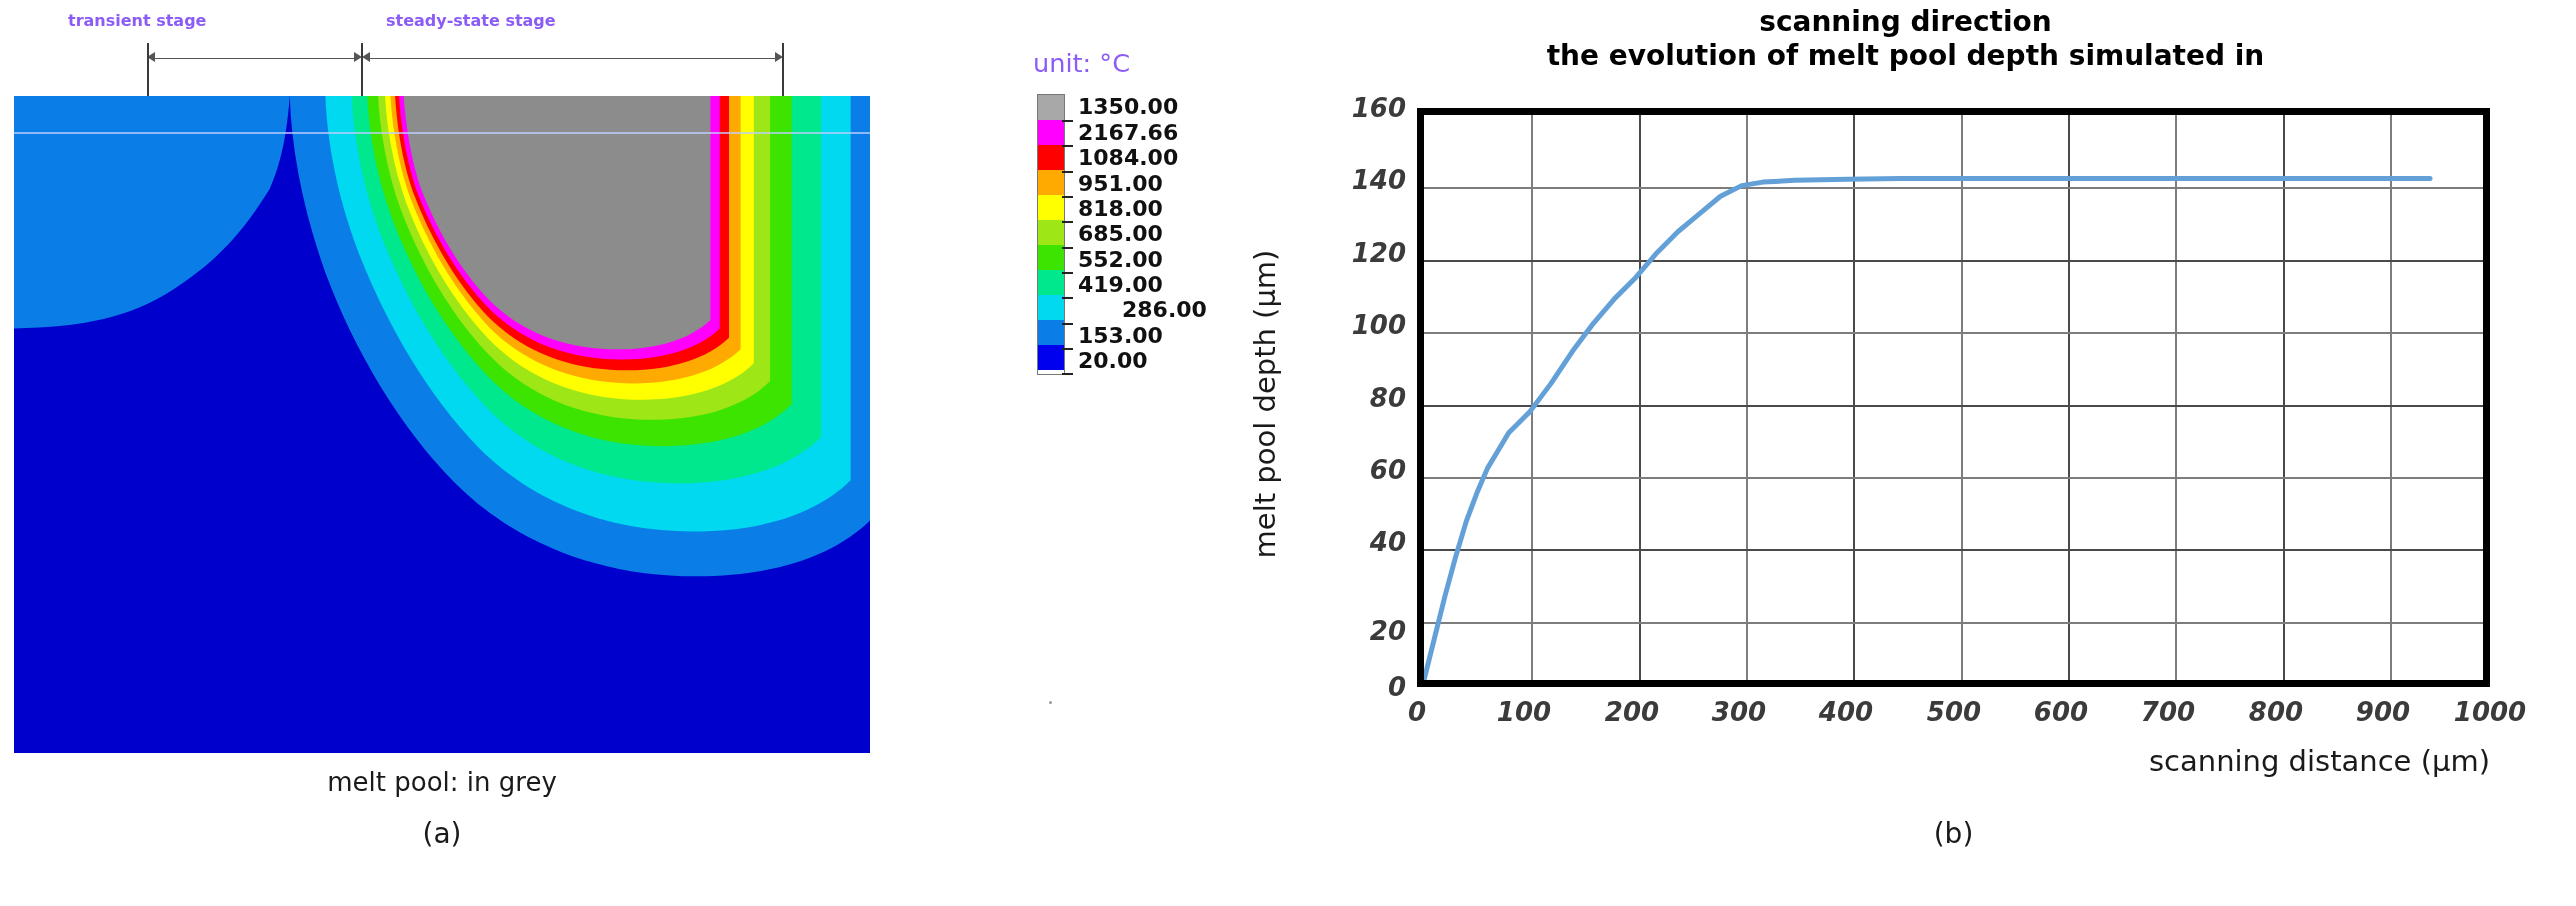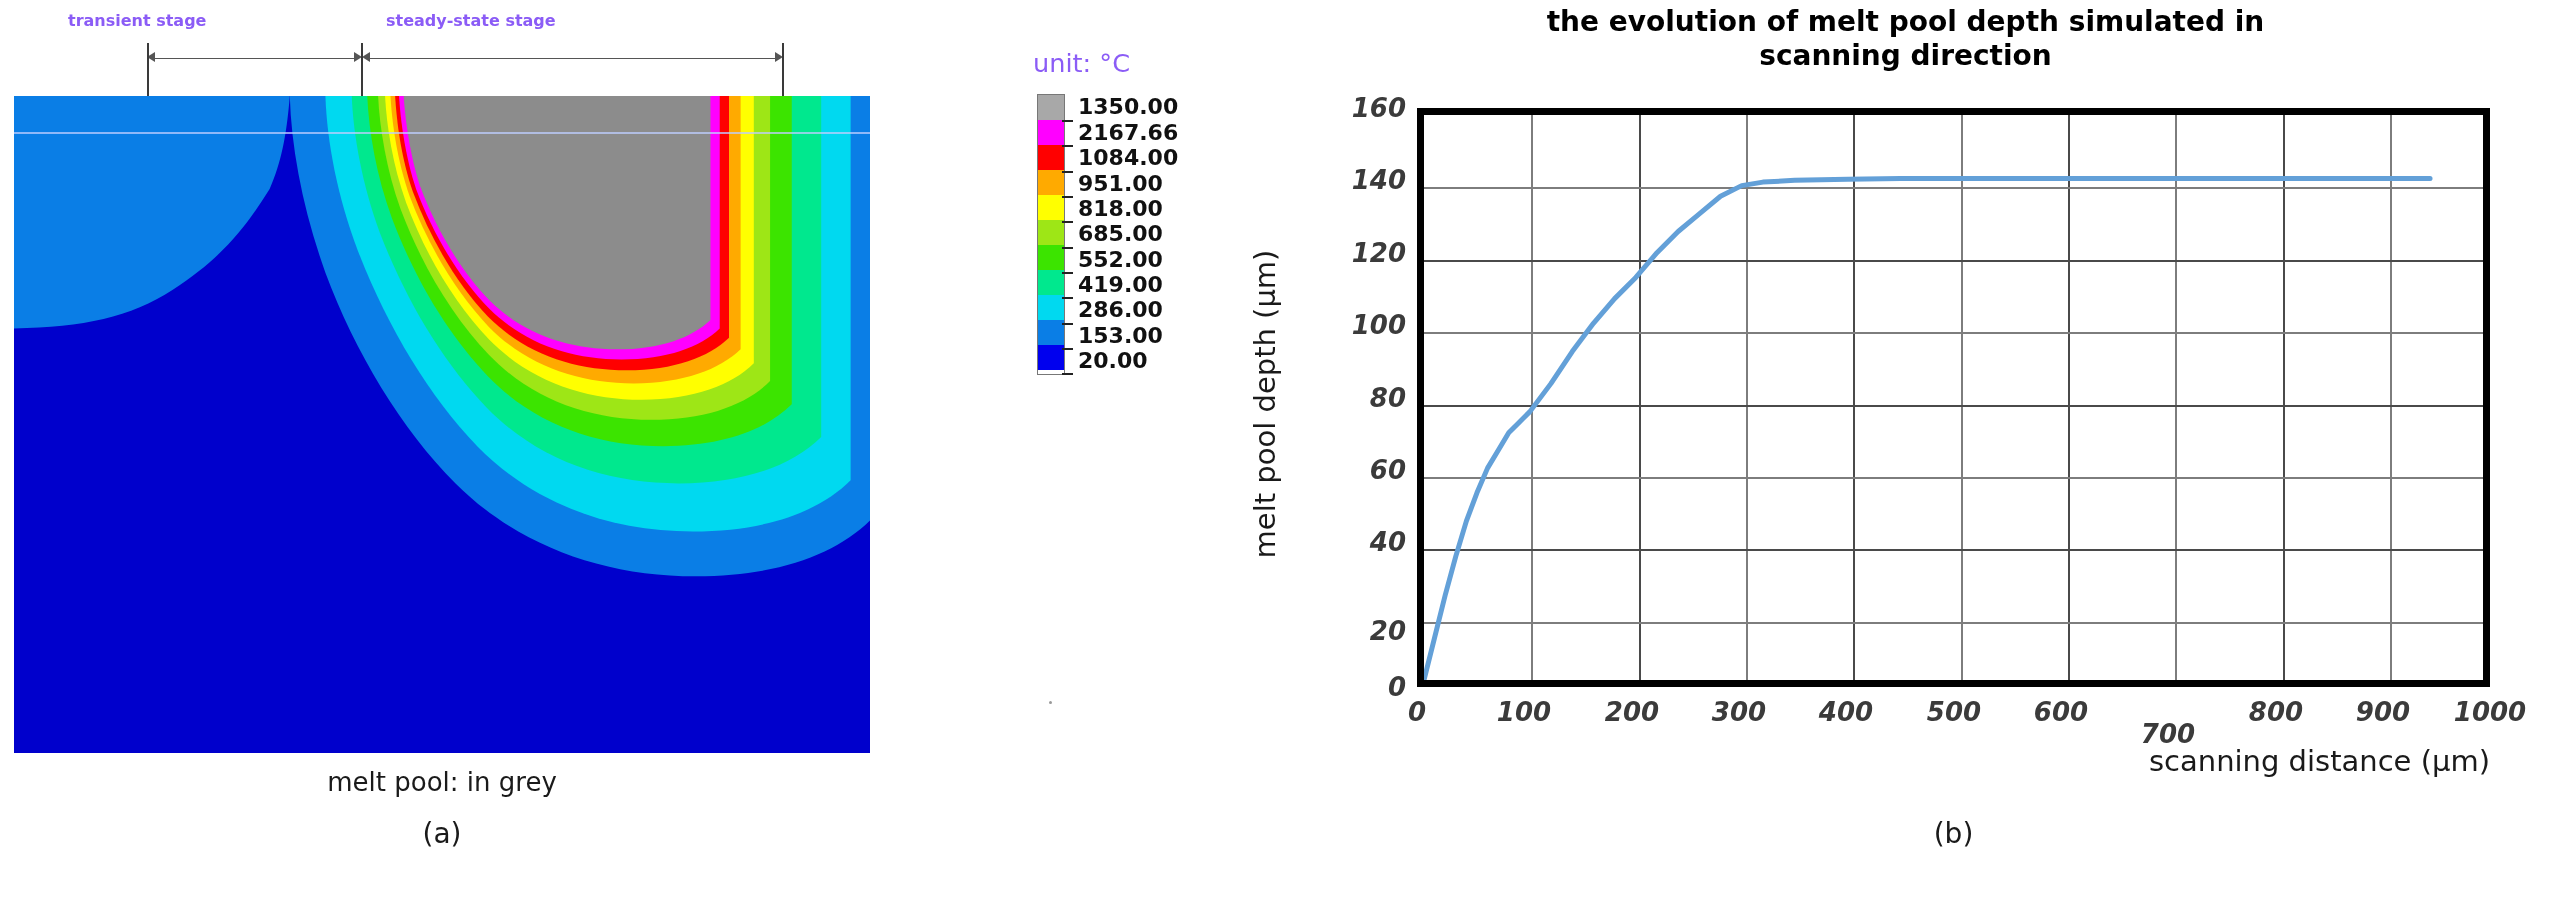--- a/index.html
+++ b/index.html
@@ -187,33 +187,33 @@
         <div class="cb-text" style="top: 171px;">951.00</div>
         <div class="cb-tick" style="top: 221px;"></div>
         <div class="cb-text" style="top: 196px;">818.00</div>
         <div class="cb-tick" style="top: 247px;"></div>
         <div class="cb-text" style="top: 221px;">685.00</div>
         <div class="cb-tick" style="top: 272px;"></div>
         <div class="cb-text" style="top: 247px;">552.00</div>
         <div class="cb-tick" style="top: 297px;"></div>
         <div class="cb-text" style="top: 272px;">419.00</div>
         <div class="cb-tick" style="top: 323px;"></div>
-        <div class="cb-text" style="top: 297px;">286.00</div>
+        <div class="cb-text" style="top: 297px; margin-left: 44px;">286.00</div>
         <div class="cb-tick" style="top: 348px;"></div>
         <div class="cb-text" style="top: 323px;">153.00</div>
         <div class="cb-tick" style="top: 373px;"></div>
         <div class="cb-text" style="top: 348px;">20.00</div>
       </div>
     <div id="cb-dot"></div>
   </div>
 
   <div id="panel-b">
     <div id="chart-title">
+        <div>scanning direction</div>
         <div>the evolution of melt pool depth simulated in</div>
-        <div>scanning direction</div>
       </div>
 
     <div id="ylabel">melt pool depth (μm)</div>
     <div id="ytick-col">
         <div class="ytick" style="top: 579px;">0</div>
         <div class="ytick" style="top: 507px; margin-top: 16px;">20</div>
         <div class="ytick" style="top: 434px;">40</div>
         <div class="ytick" style="top: 362px;">60</div>
         <div class="ytick" style="top: 290px;">80</div>
         <div class="ytick" style="top: 217px;">100</div>
@@ -222,21 +222,21 @@
         <div class="ytick" style="top: 0px;">160</div>
       </div>
     <div id="xtick-row">
         <div class="xtick" style="left: 0px;">0</div>
         <div class="xtick" style="left: 107px;">100</div>
         <div class="xtick" style="left: 215px;">200</div>
         <div class="xtick" style="left: 322px;">300</div>
         <div class="xtick" style="left: 429px;">400</div>
         <div class="xtick" style="left: 537px;">500</div>
         <div class="xtick" style="left: 644px;">600</div>
-        <div class="xtick" style="left: 751px; margin-top: 22px;">700</div>
+        <div class="xtick" style="left: 751px;">700</div>
         <div class="xtick" style="left: 859px;">800</div>
         <div class="xtick" style="left: 966px;">900</div>
         <div class="xtick" style="left: 1073px;">1000</div>
       </div>
     <div id="xlabel">scanning distance (μm)</div>
 
     <div id="plot-frame">
       <div id="plot-inner">
         <div id="gridlines">
             <div class="gl-v gridline" style="left: 107px;"></div>

